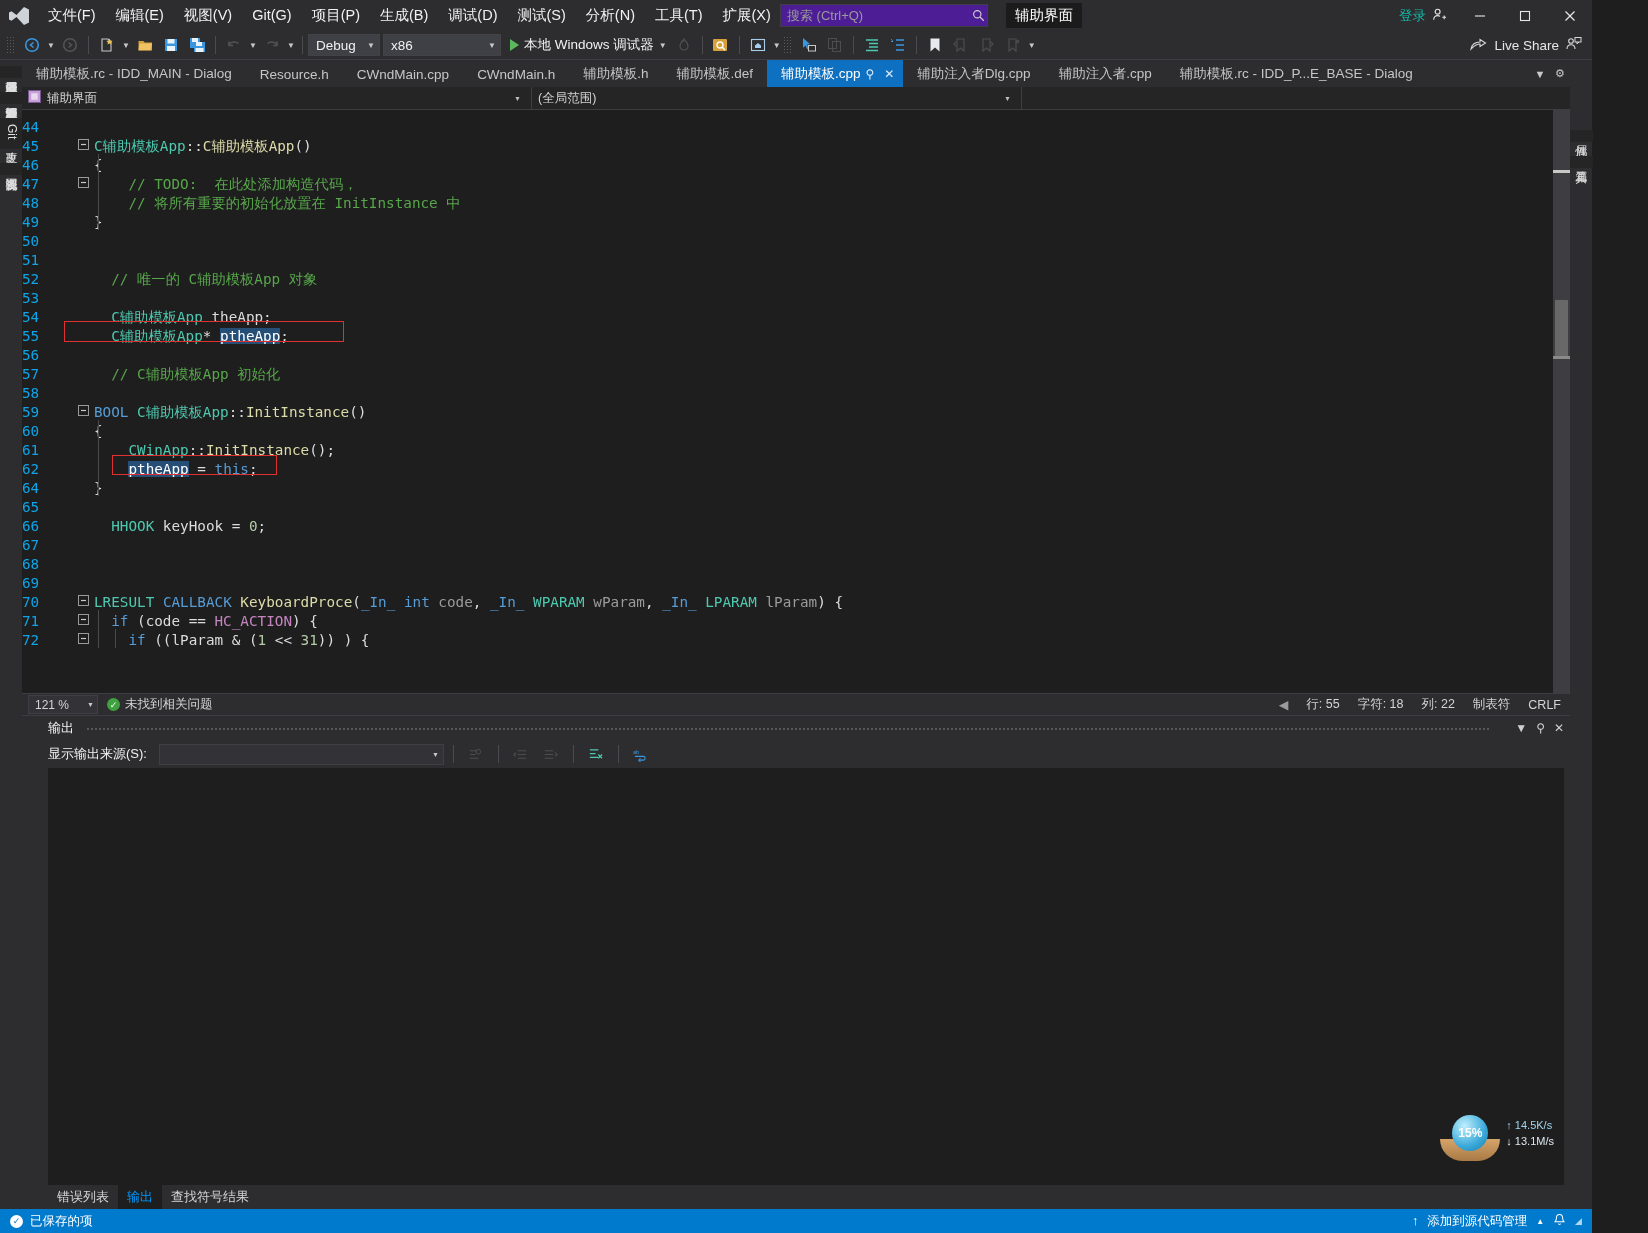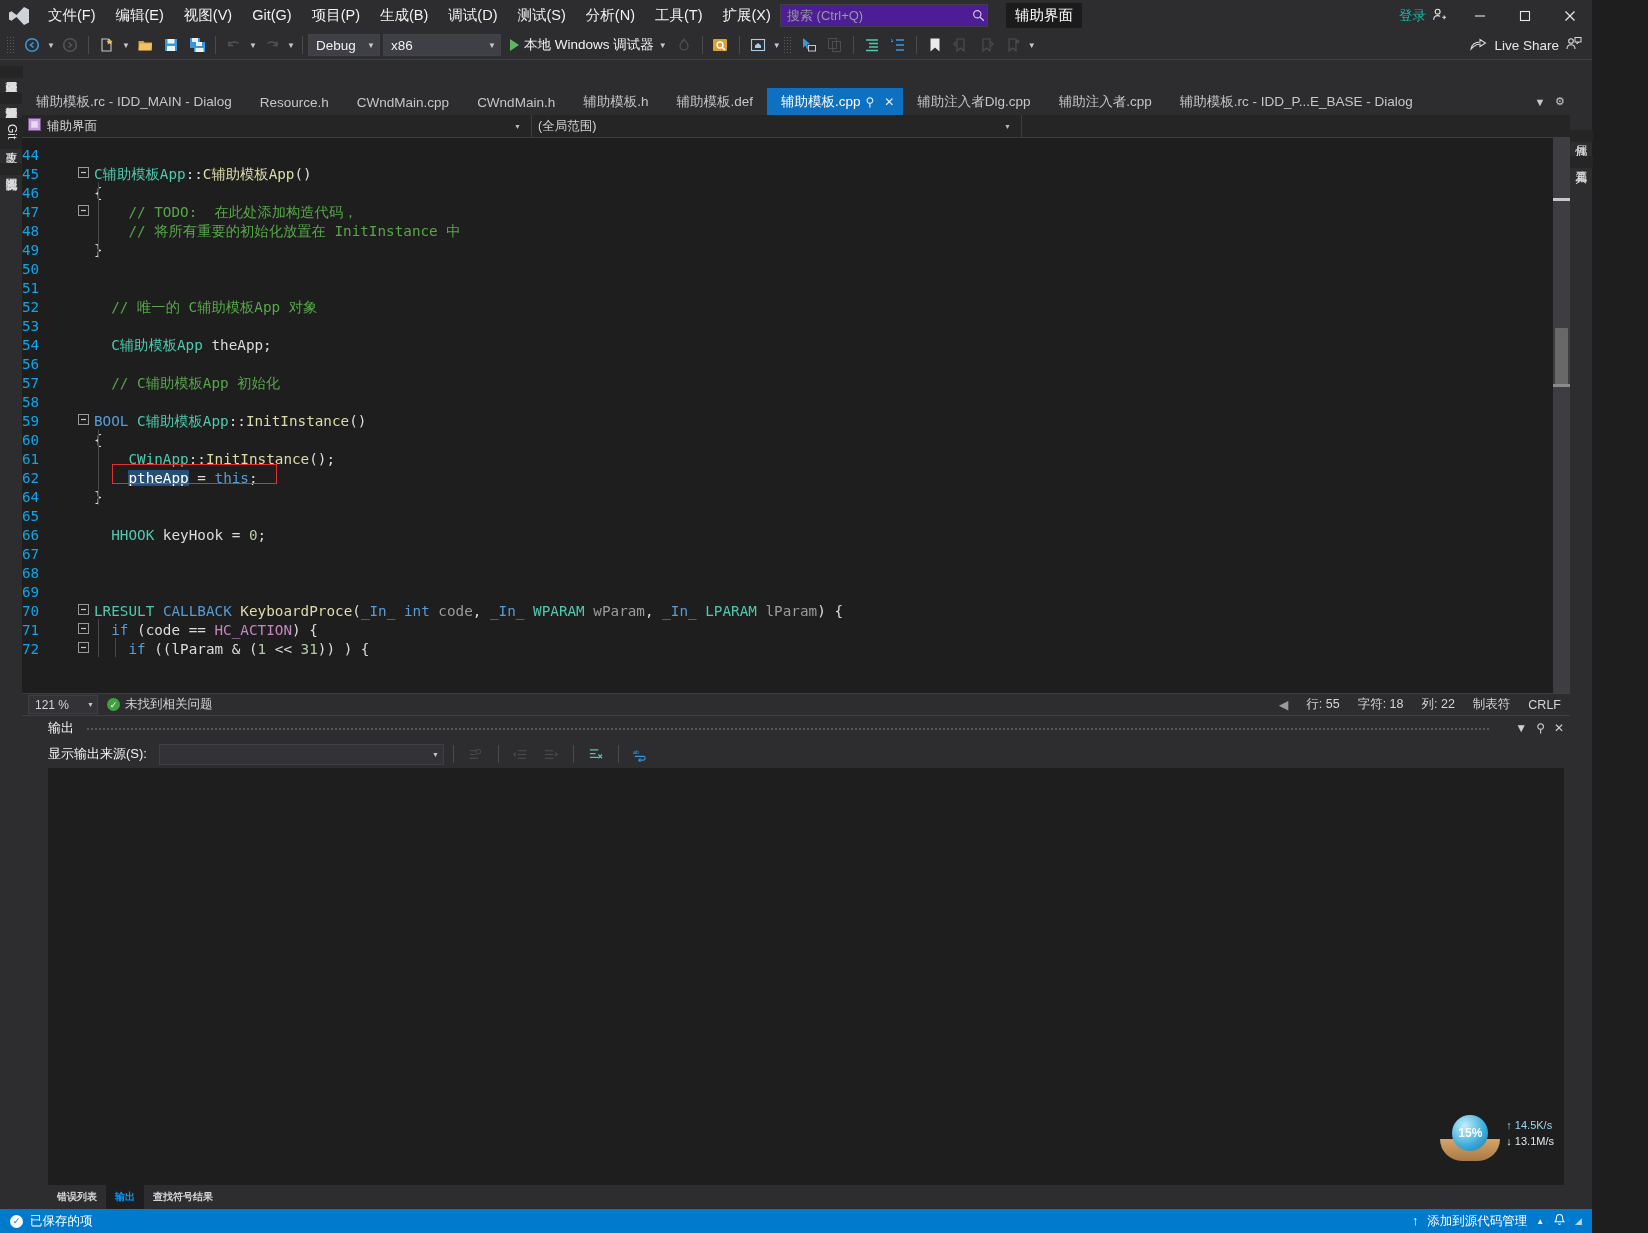--- a/index.html
+++ b/index.html
@@ -72,21 +72,21 @@
   
   .body { flex: 1; display: flex; min-height: 0; }
   .left-rail {
     width: 22px; flex: 0 0 22px; background: #2d2d30; padding-top: 6px;
     display: flex; flex-direction: column; align-items: center; gap: 14px;
   }
   .rail-tab {
     writing-mode: vertical-rl; font-size: 12px; color: #e0e0e0;
     padding: 6px 3px; background: #252526; white-space: nowrap; letter-spacing: 0px;
   }
-  .center { flex: 1; display: flex; flex-direction: column; min-width: 0; background: #2d2d30; margin-top: 28px; }
+  .center { flex: 1; display: flex; flex-direction: column; min-width: 0; background: #2d2d30; }
   .right-rail { width: 22px; flex: 0 0 22px; background: #2d2d30; padding-top: 70px;
     display:flex; flex-direction: column; align-items: center; gap: 14px; }
 
   
   .doctabs { height: 27px; flex: 0 0 27px; display: flex; align-items: stretch; background: #2d2d30; position: relative; }
   .dtab {
     display: flex; align-items: center; padding: 0 14px; font-size: 13.5px;
     color: #c6c6c6; white-space: nowrap; border-top: 1px solid transparent; cursor: default;
   }
   .dtab.active { background: #0e70c0; color: #ffffff; padding-right: 4px; }
@@ -166,21 +166,21 @@
                 background: radial-gradient(circle at 35% 30%, #bff0ff, #3aa8d8 60%, #1b7fae);
                 display:flex; align-items:center; justify-content:center; font-size: 12px; color:#fff;
                 font-family:"Liberation Sans", sans-serif; font-weight: bold; }
   .coin-hand { position: absolute; left: 0; bottom: 0; width: 60px; height: 22px; border-radius: 0 0 30px 30px;
                background: linear-gradient(#d6a46a, #a97a45); }
   .netrates { font-size: 11px; color: #dfe8ef; line-height: 16px; }
   .netrates .up { color: #9fd4ef; }
 
   
   .bottom-tabs { height: 24px; flex: 0 0 24px; display: flex; align-items: stretch; background: #2d2d30; padding-left: 26px; }
-  .btab { display:flex; align-items:center; padding: 0 9px; font-size: 10px; color: #d4d4d4; font-weight: bold; }
+  .btab { display:flex; align-items:center; padding: 0 9px; font-size: 13px; color: #d4d4d4; }
   .btab.active { background: #1e1e1e; color: #0097fb; }
   .statusbar { height: 24px; flex: 0 0 24px; background: #007acc; display: flex; align-items: center;
                color: #ffffff; font-size: 12.5px; }
   .sb-left { display: flex; align-items: center; gap: 7px; padding-left: 10px; }
   .sb-right { margin-left: auto; display: flex; align-items: center; gap: 9px; padding-right: 10px; }
   .sb-save-icon { width: 13px; height: 13px; border-radius: 50%; background: #fff; color: #007acc;
                   font-size: 9px; display:flex; align-items:center; justify-content:center; }
 </style>
 </head>
 <body>
@@ -480,20 +480,21 @@
                   <rect x="0.5" y="0.5" width="10" height="10" fill="none" stroke="#9a9a9a"></rect>
                   <line x1="3" y1="5.5" x2="8" y2="5.5" stroke="#c8c8c8" stroke-width="1.2"></line>
                 </svg></span><span class="code"><span style="position: relative;"><span style="position: absolute; top: -3px; height: 19px; width: 1px; background: rgb(74, 74, 74); left: 4px;"></span></span><span class="cmt">    // TODO:  在此处添加构造代码，</span></span></div>
             <div class="code-line"><span class="ln">48</span><span class="glyph"></span><span class="code"><span style="position: relative;"><span style="position: absolute; top: -3px; height: 19px; width: 1px; background: rgb(74, 74, 74); left: 4px;"></span></span><span class="cmt">    // 将所有重要的初始化放置在 InitInstance 中</span></span></div>
             <div class="code-line"><span class="ln">49</span><span class="glyph"></span><span class="code"><span style="position: relative;"><span style="position: absolute; top: -3px; height: 19px; width: 1px; background: rgb(74, 74, 74); left: 4px;"></span></span><span>}</span></span></div>
             <div class="code-line"><span class="ln">50</span><span class="glyph"></span><span class="code"><span style="position: relative;"></span></span></div>
             <div class="code-line"><span class="ln">51</span><span class="glyph"></span><span class="code"><span style="position: relative;"></span></span></div>
             <div class="code-line"><span class="ln">52</span><span class="glyph"></span><span class="code"><span style="position: relative;"></span><span class="cmt">  // 唯一的 C辅助模板App 对象</span></span></div>
             <div class="code-line"><span class="ln">53</span><span class="glyph"></span><span class="code"><span style="position: relative;"></span></span></div>
             <div class="code-line"><span class="ln">54</span><span class="glyph"></span><span class="code"><span style="position: relative;"></span><span>  </span><span class="typ">C辅助模板App</span><span> theApp;</span></span></div>
+            <div class="code-line"><span class="ln">55</span><span class="glyph"></span><span class="code"><span style="position: relative;"></span><span>  </span><span class="typ">C辅助模板App</span><span>* </span><span class="sel">ptheApp</span><span>;</span></span><span class="boxed" style="left: 42px; right: auto; width: 280px; top: -6px; height: 21px;"></span></div>
             <div class="code-line"><span class="ln">56</span><span class="glyph"></span><span class="code"><span style="position: relative;"></span></span></div>
             <div class="code-line"><span class="ln">57</span><span class="glyph"></span><span class="code"><span style="position: relative;"></span><span class="cmt">  // C辅助模板App 初始化</span></span></div>
             <div class="code-line"><span class="ln">58</span><span class="glyph"></span><span class="code"><span style="position: relative;"></span></span></div>
             <div class="code-line"><span class="ln">59</span><span class="glyph"><svg width="11" height="11" viewBox="0 0 11 11">
                   <rect x="0.5" y="0.5" width="10" height="10" fill="none" stroke="#9a9a9a"></rect>
                   <line x1="3" y1="5.5" x2="8" y2="5.5" stroke="#c8c8c8" stroke-width="1.2"></line>
                 </svg></span><span class="code"><span style="position: relative;"></span><span class="kw">BOOL</span><span> </span><span class="typ">C辅助模板App</span><span>::</span><span class="fn">InitInstance</span><span>()</span></span></div>
             <div class="code-line"><span class="ln">60</span><span class="glyph"></span><span class="code"><span style="position: relative;"><span style="position: absolute; top: -3px; height: 19px; width: 1px; background: rgb(74, 74, 74); left: 4px;"></span></span><span>{</span></span></div>
             <div class="code-line"><span class="ln">61</span><span class="glyph"></span><span class="code"><span style="position: relative;"><span style="position: absolute; top: -3px; height: 19px; width: 1px; background: rgb(74, 74, 74); left: 4px;"></span></span><span>    </span><span class="typ">CWinApp</span><span>::</span><span class="fn">InitInstance</span><span>();</span></span></div>
             <div class="code-line"><span class="ln">62</span><span class="glyph"></span><span class="code"><span style="position: relative;"><span style="position: absolute; top: -3px; height: 19px; width: 1px; background: rgb(74, 74, 74); left: 4px;"></span></span><span>    </span><span class="sel">ptheApp</span><span> = </span><span class="kw">this</span><span>;</span></span><span class="boxed" style="left: 90px; width: 165px; top: -5px; height: 20px;"></span></div>

